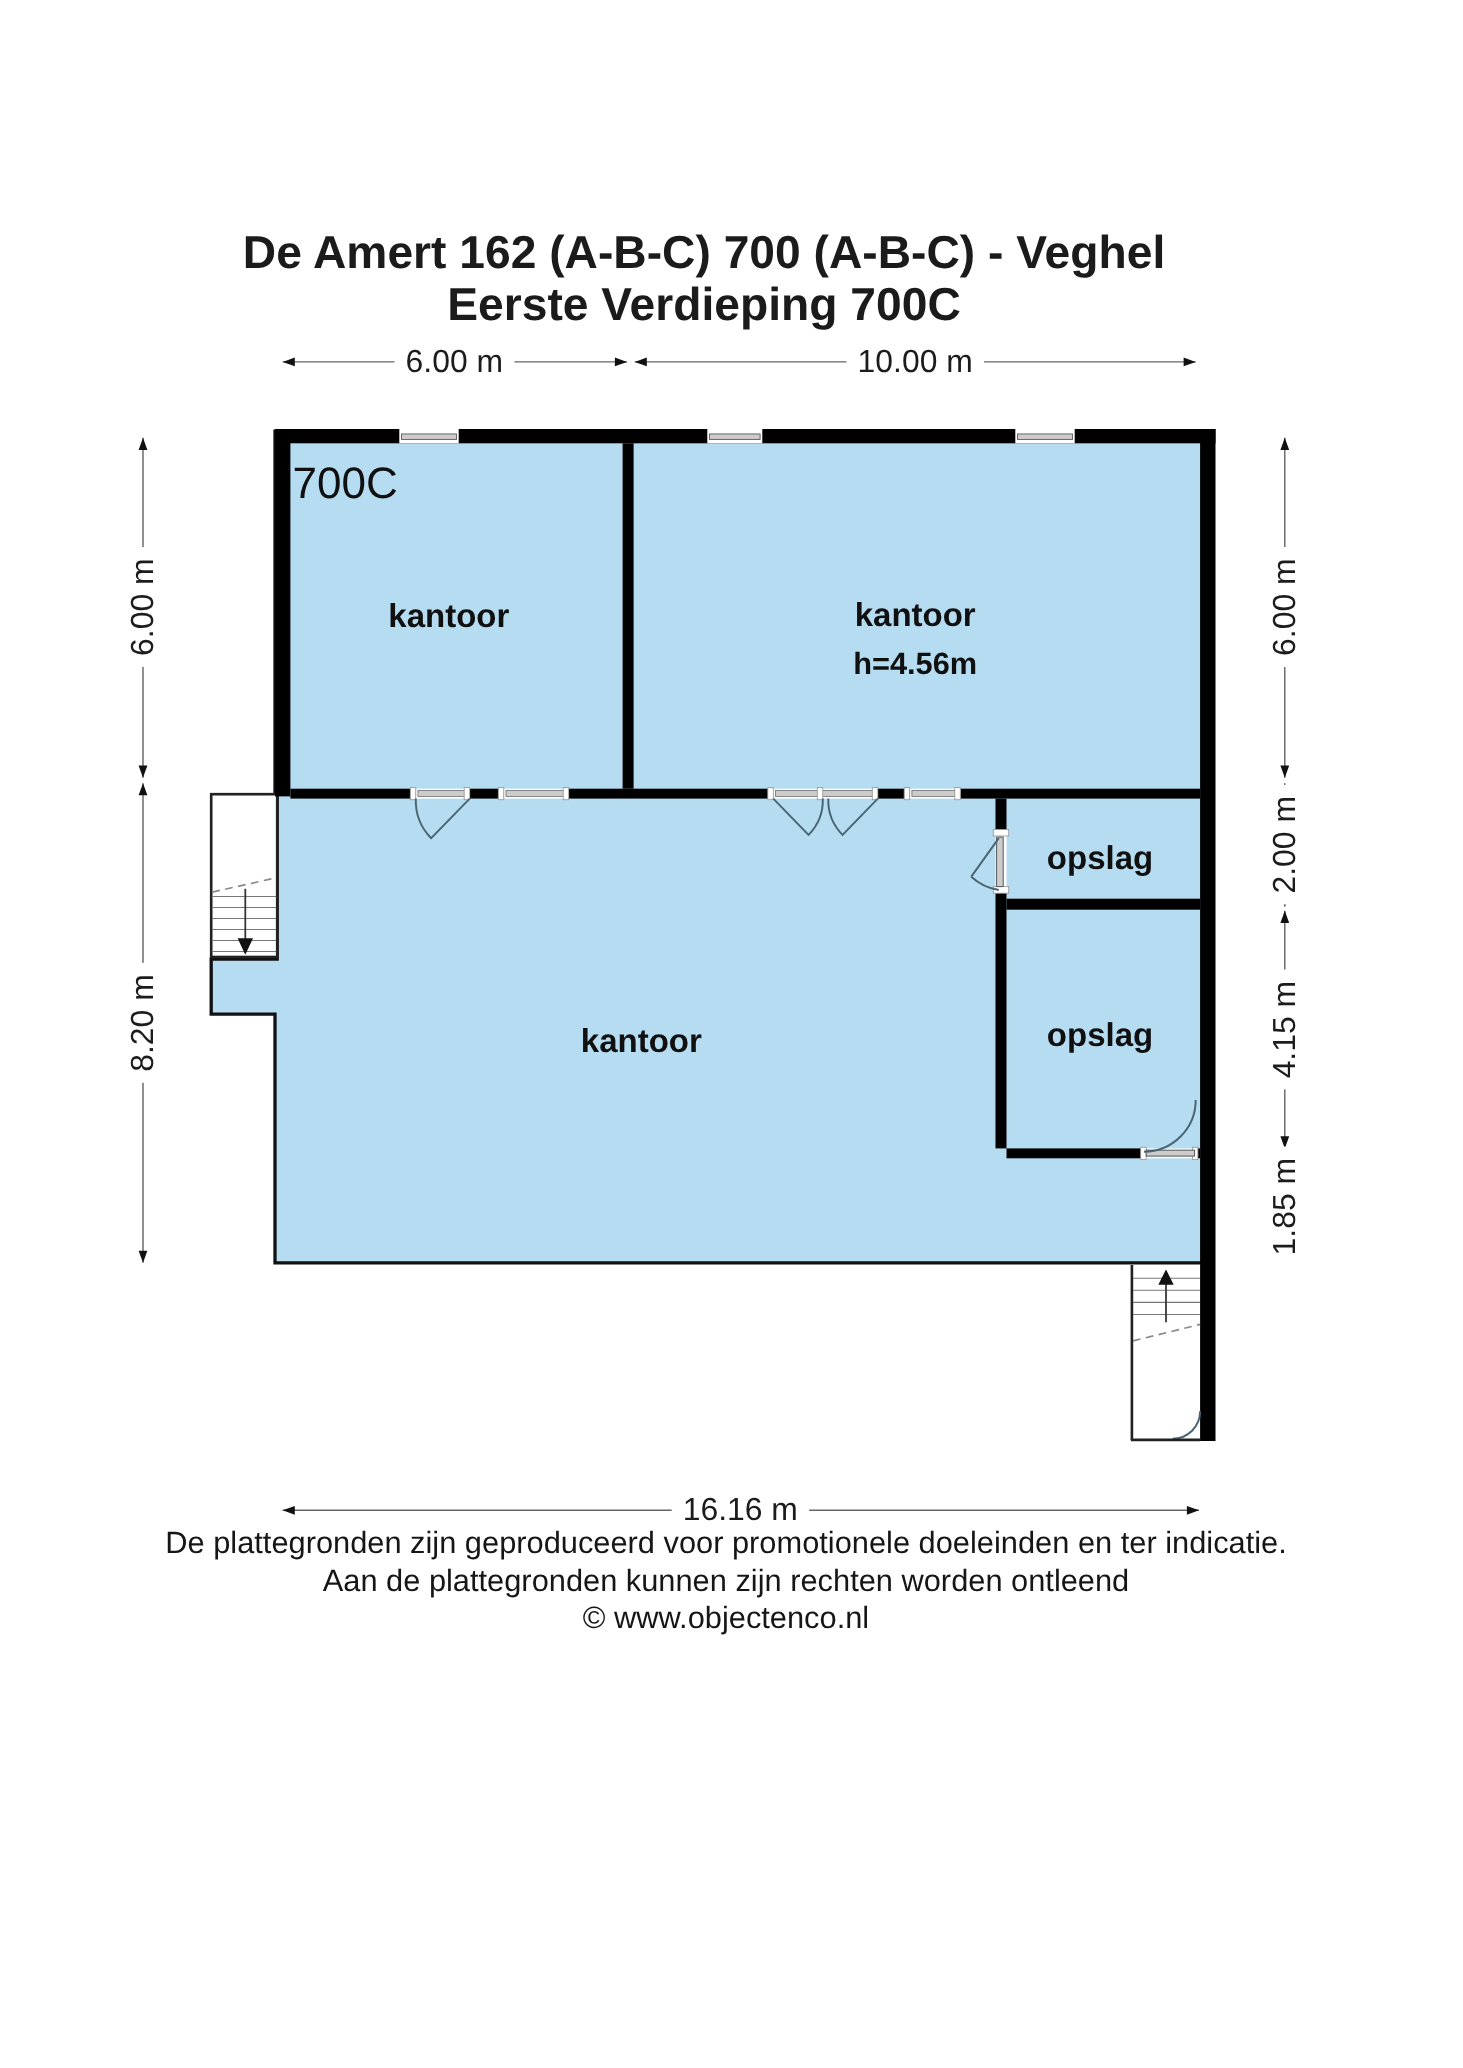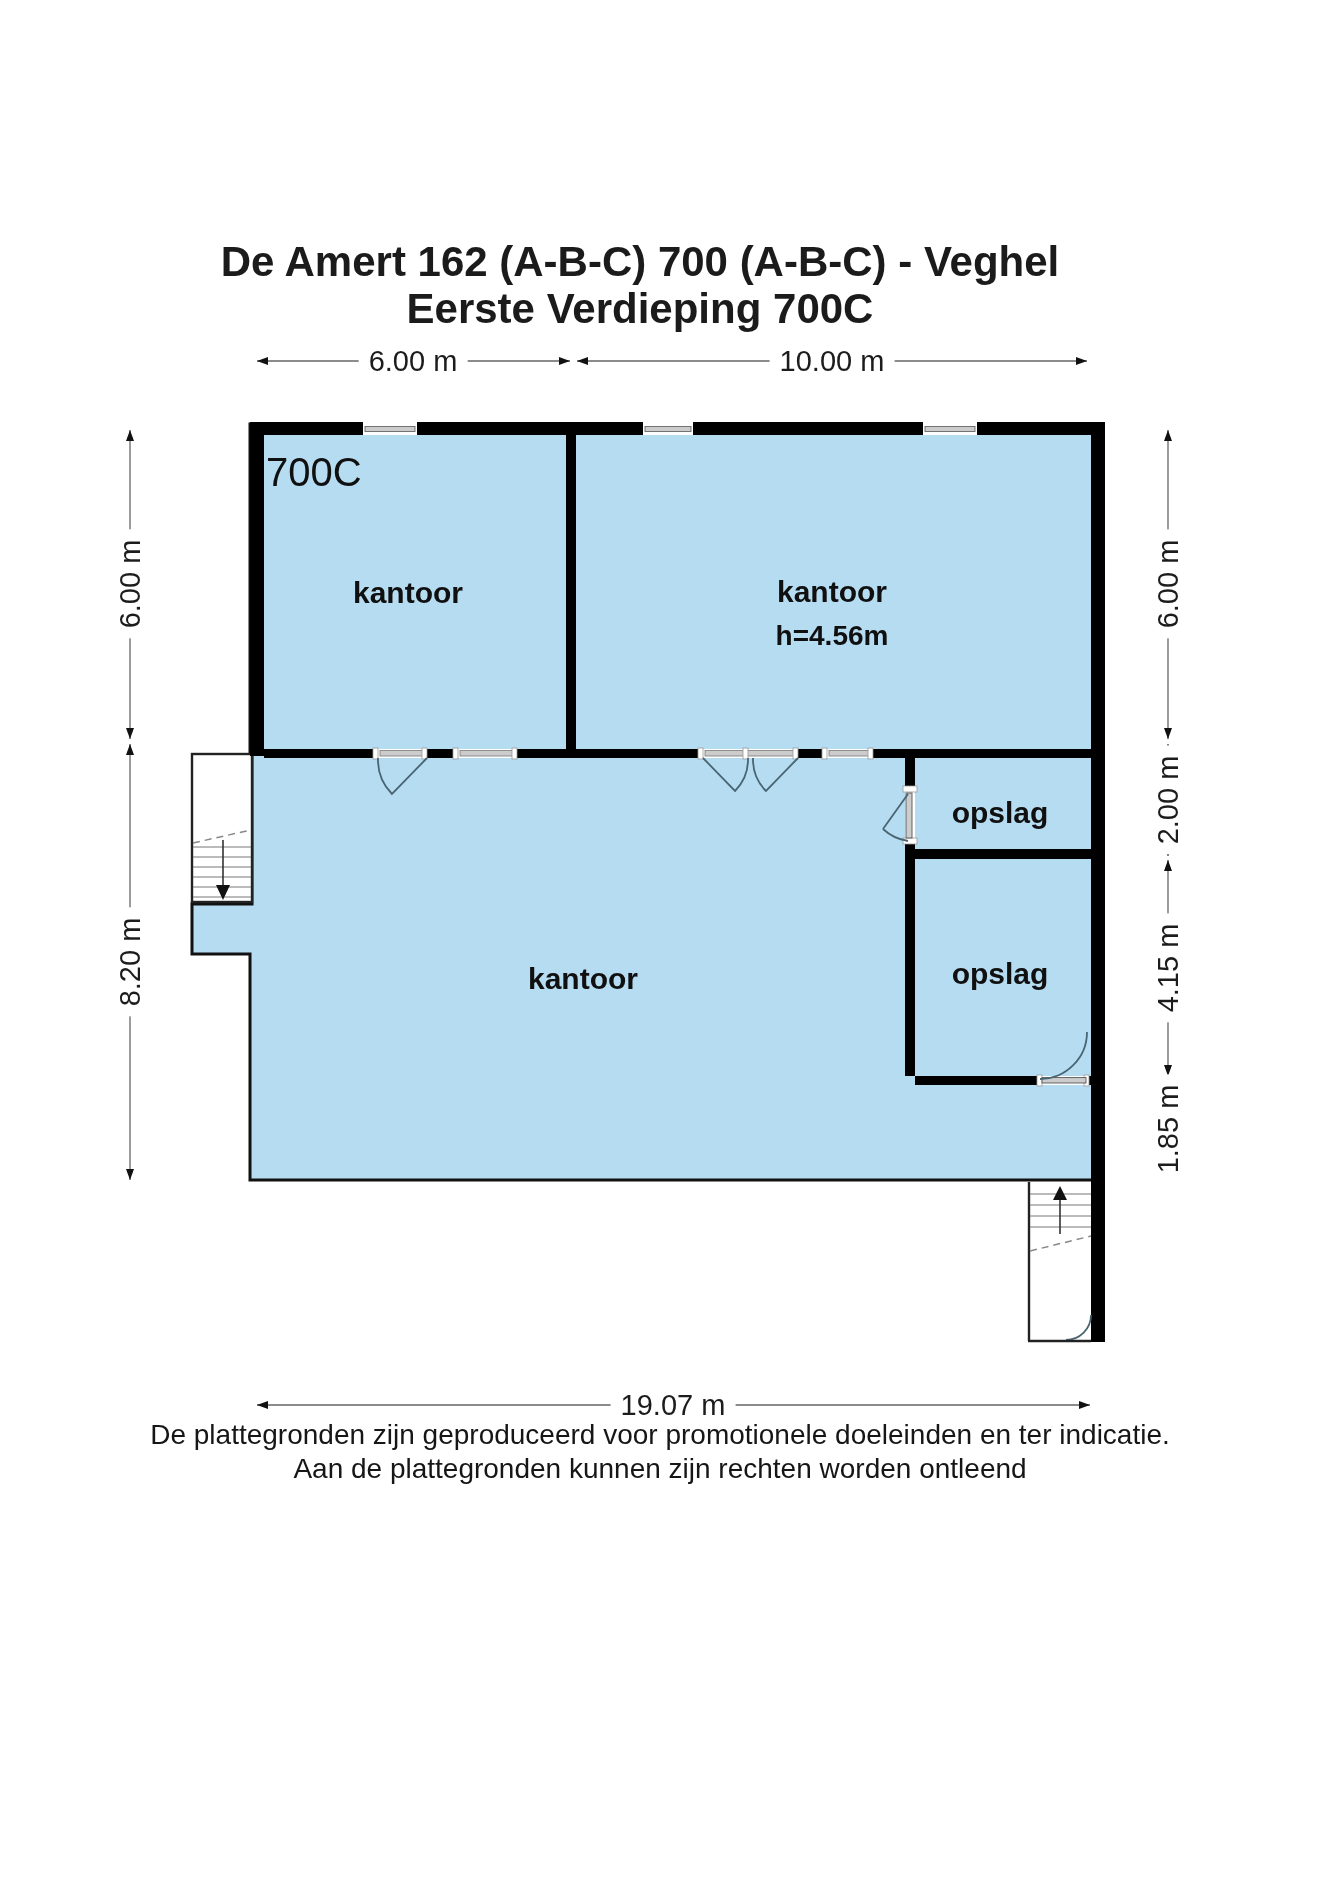--- a/index.html
+++ b/index.html
@@ -8,21 +8,21 @@
     --window-gray:#cccccc;
     --dimension-line:#666666;
     --door-arc:#4a6572;
   }
   *{margin:0;padding:0;box-sizing:border-box;}
   html,body{background:#ffffff;}
   body{
     width:1330px;height:1880px;position:relative;overflow:hidden;
     font-family:"Liberation Sans", sans-serif;color:#1b1b1b;
   }
-  .stage{position:absolute;inset:0;margin-top:32px;}
+  .stage{position:absolute;inset:0;}
   svg.plan{position:absolute;left:0;top:0;}
   .title-block{
     position:absolute;left:640px;top:206px;transform:translateX(-50%);
     text-align:center;font-weight:bold;font-size:42px;line-height:47px;white-space:nowrap;
   }
   .title-block span{display:block;}
   .dim{
     position:absolute;font-size:29px;color:#1c1c1c;background:#ffffff;
     padding:0 10px;transform:translate(-50%,-50%);white-space:nowrap;line-height:32px;
   }
@@ -208,28 +208,29 @@
   </div>
 
   <span class="dim" style="left:413px;top:329px">6.00 m</span>
   <span class="dim" style="left:832px;top:329px">10.00 m</span>
   <span class="dim vert" style="left:130px;top:552px">6.00 m</span>
   <span class="dim vert" style="left:130px;top:930px">8.20 m</span>
   <span class="dim vert" style="left:1168px;top:552px">6.00 m</span>
   <span class="dim vert" style="left:1168px;top:768px">2.00 m</span>
   <span class="dim vert" style="left:1168px;top:936px">4.15 m</span>
   <span class="dim vert" style="left:1168px;top:1097px">1.85 m</span>
-  <span class="dim" style="left:673px;top:1373px">19.07 m</span>
+  <span class="dim" style="left:673px;top:1373px">16.16 m</span>
 
   <span class="unit-label">700C</span>
   <span class="room" style="left:408px;top:561px">kantoor</span>
   <span class="room" style="left:832px;top:560px">kantoor</span>
   <span class="room note" style="left:832px;top:604px">h=4.56m</span>
   <span class="room" style="left:583px;top:947px">kantoor</span>
   <span class="room" style="left:1000px;top:781px">opslag</span>
   <span class="room" style="left:1000px;top:942px">opslag</span>
 
   <div class="footer">
     <span>De plattegronden zijn geproduceerd voor promotionele doeleinden en ter indicatie.</span>
     <span>Aan de plattegronden kunnen zijn rechten worden ontleend</span>
+    <span>© www.objectenco.nl</span>
   </div>
 
 </div>
 
 </body></html>

